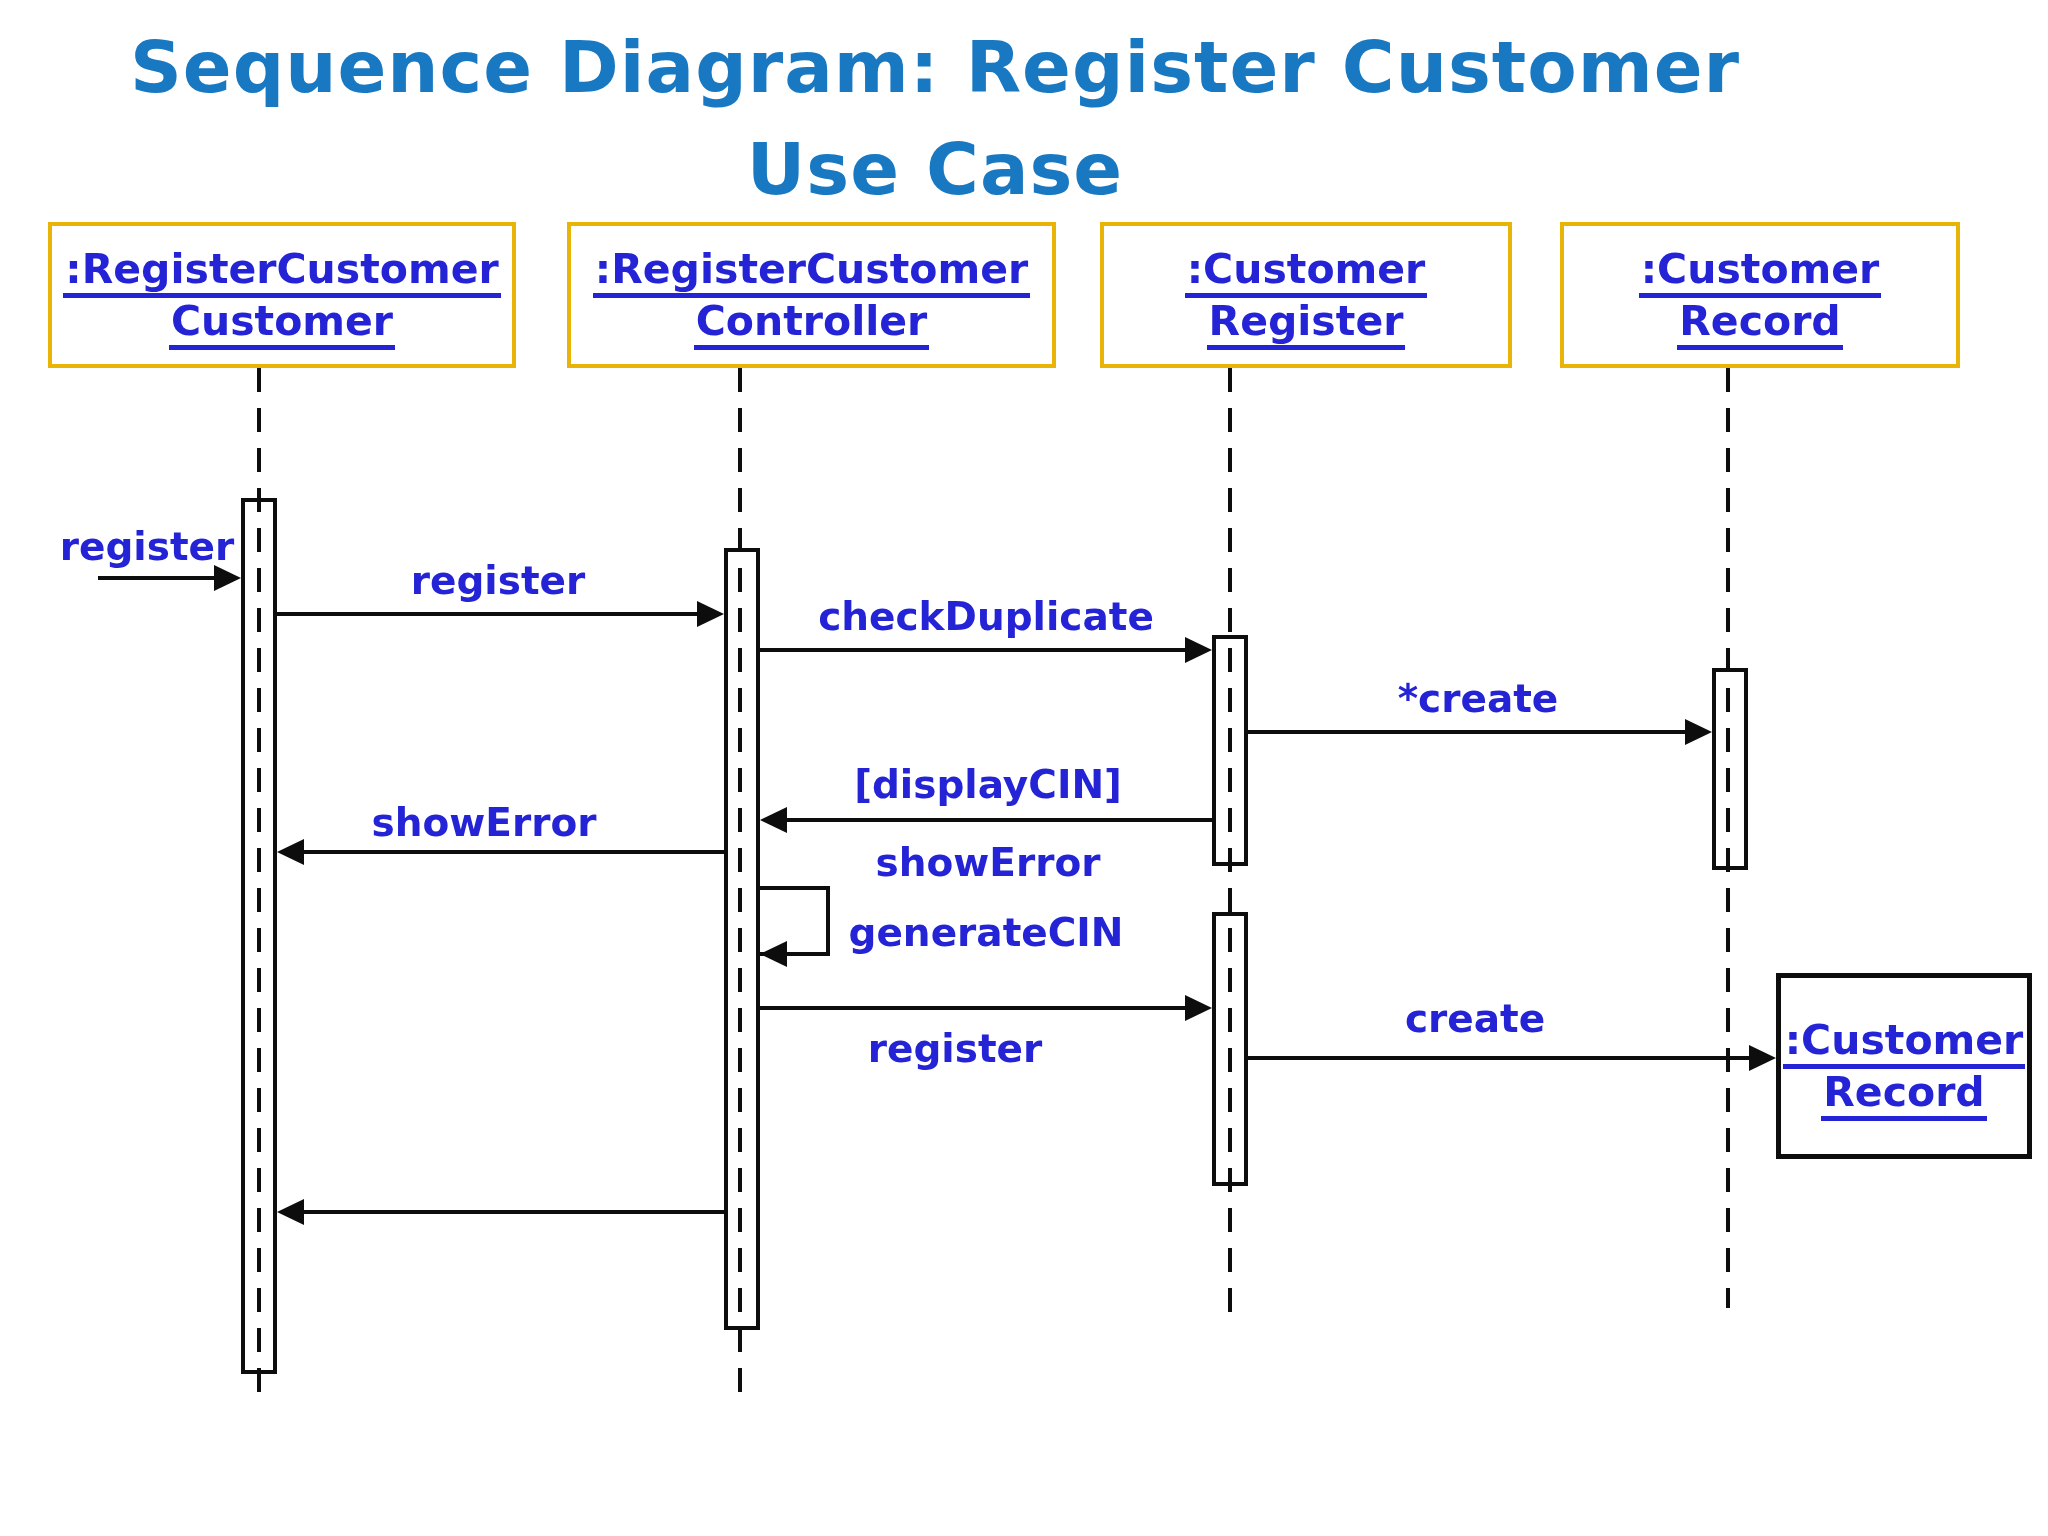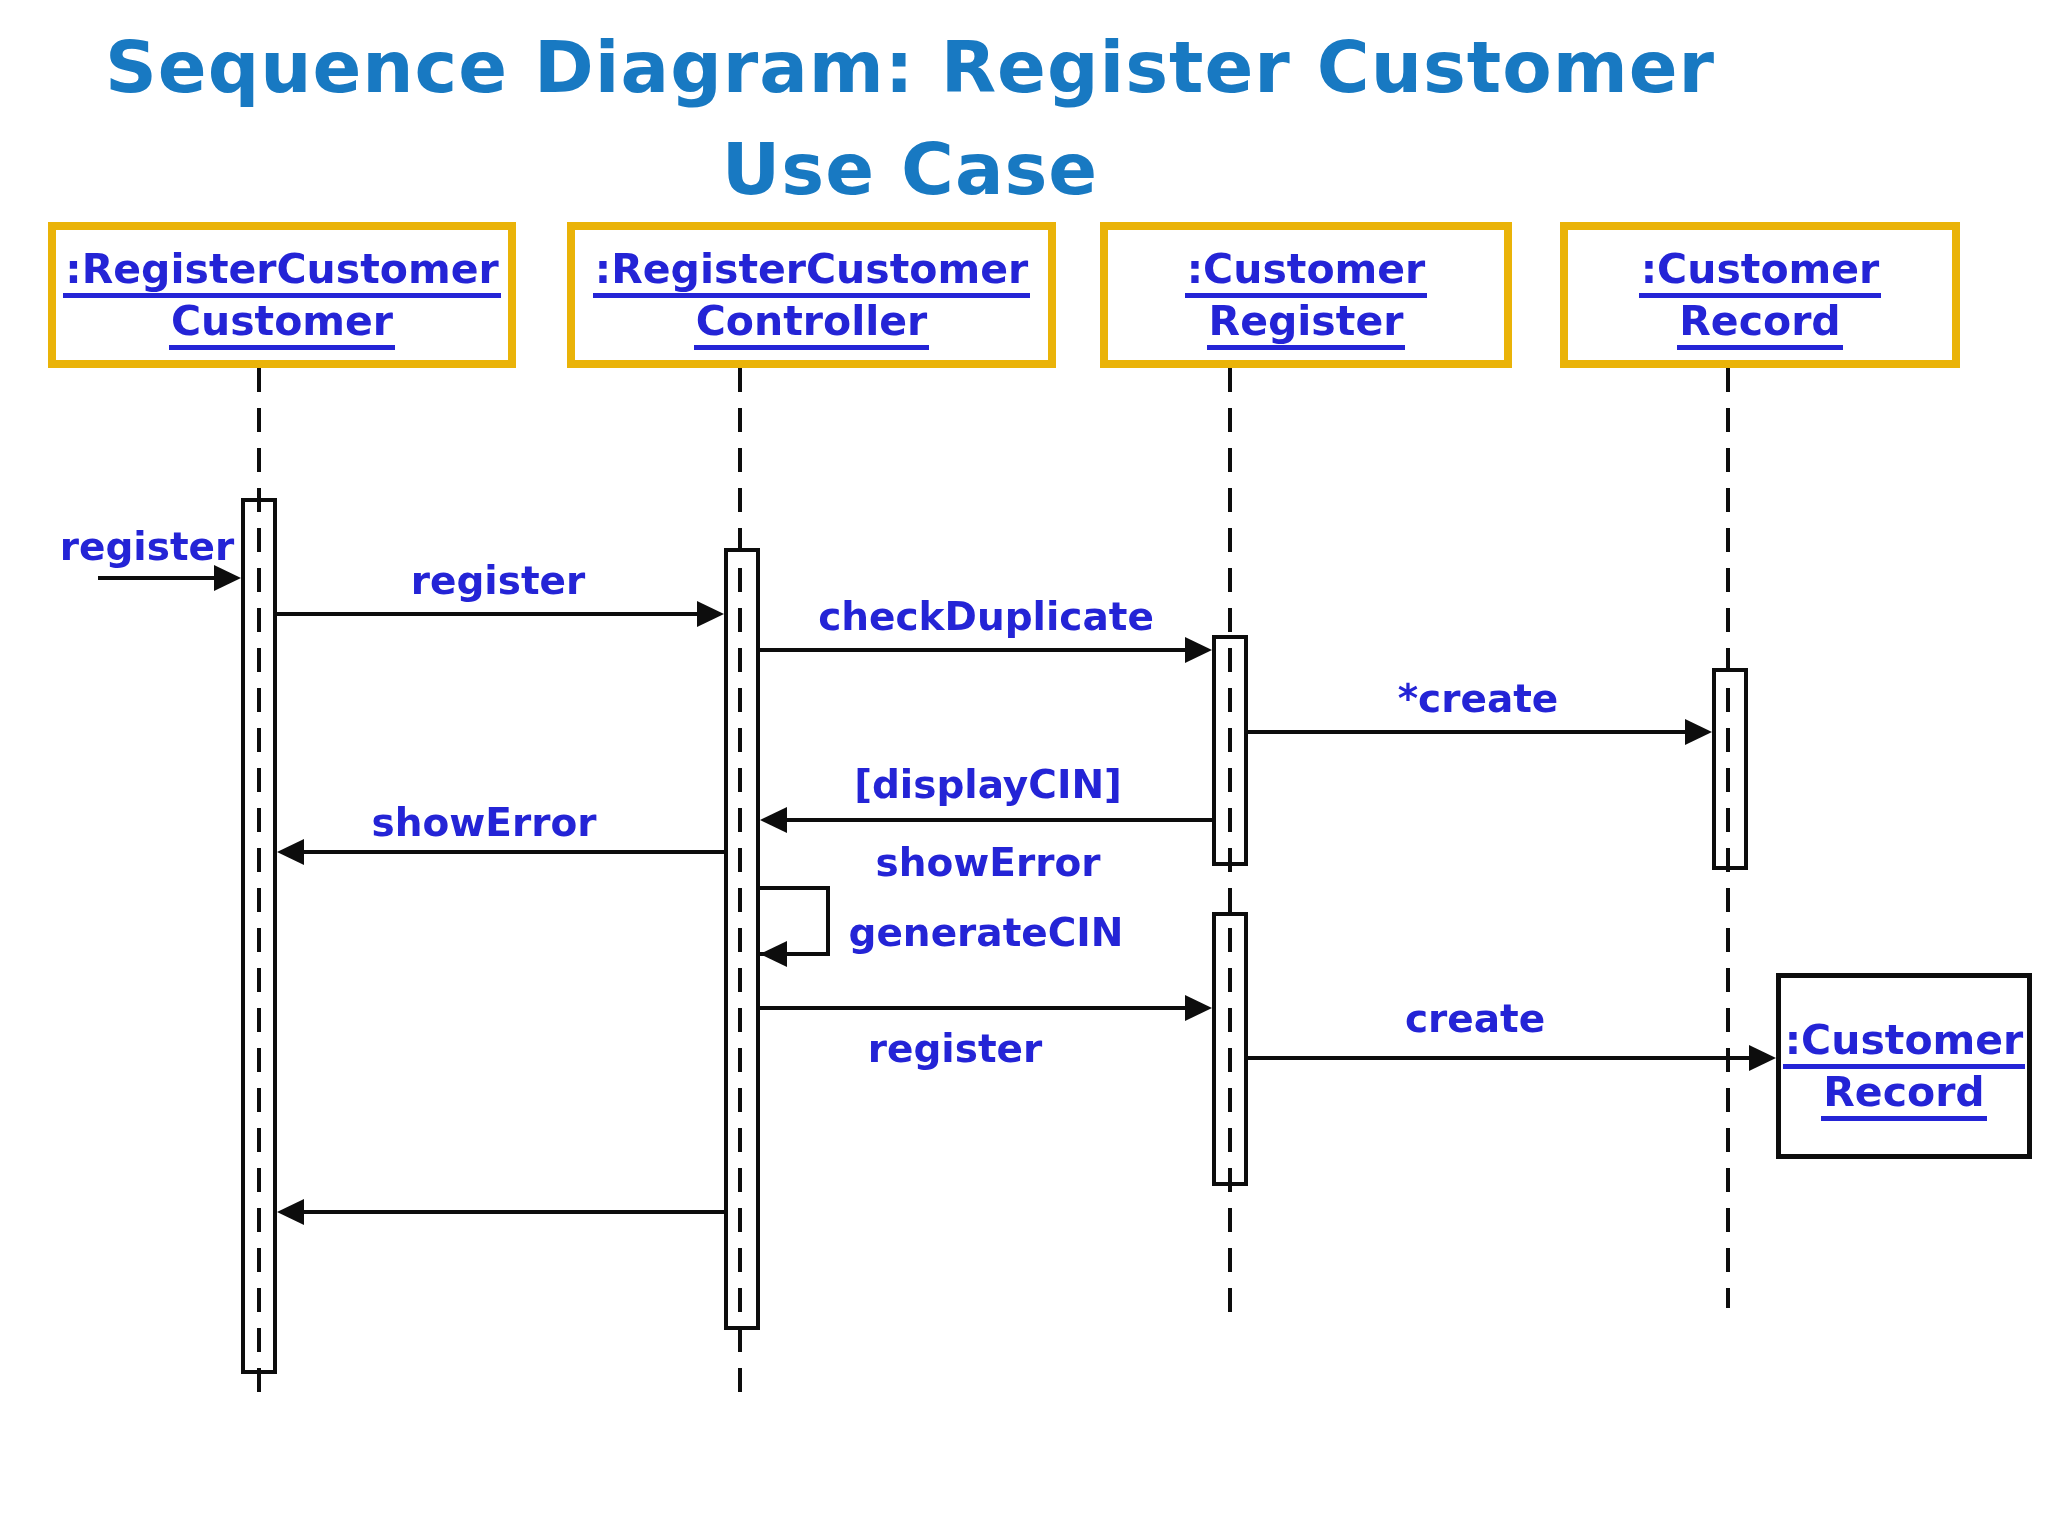--- a/index.html
+++ b/index.html
@@ -1,20 +1,20 @@
 <!DOCTYPE html>
 <html><head>
 <meta charset="utf-8">
 <style>
   html,body{margin:0;padding:0;background:#fff;}
   .canvas{position:relative;width:2048px;height:1536px;background:#ffffff;overflow:hidden;
           font-family:"DejaVu Sans",sans-serif;font-weight:bold;}
   .title{position:absolute;left:0;top:16px;width:1820px;text-align:center;
-         font-size:72px;line-height:1.42;color:#1879c2;letter-spacing:1px;}
-  .obj-box{position:absolute;top:222px;height:146px;border:8px solid #eab308;background:#fff;
+         font-size:72px;line-height:1.42;color:#1879c2;letter-spacing:1px;padding-left:25px;}
+  .obj-box{position:absolute;top:222px;height:146px;border:4px solid #eab308;background:#fff;
            display:flex;flex-direction:column;align-items:center;justify-content:center;
            box-sizing:border-box;z-index:3;}
   .obj-line{font-size:41px;line-height:1.28;color:#2424d6;}
   .obj-line span{border-bottom:5px solid currentColor;padding:0 2px;}
   .lifeline{position:absolute;width:4px;top:368px;z-index:0;
             background:repeating-linear-gradient(to bottom,#0d0d0d 0 24px,transparent 24px 40px);}
   .activation{position:absolute;width:36px;border:4px solid #0d0d0d;background:transparent;
               box-sizing:border-box;z-index:2;}
   .mline{position:absolute;height:4px;background:#0d0d0d;z-index:1;}
   .arr-r{position:absolute;width:0;height:0;border-top:13px solid transparent;

